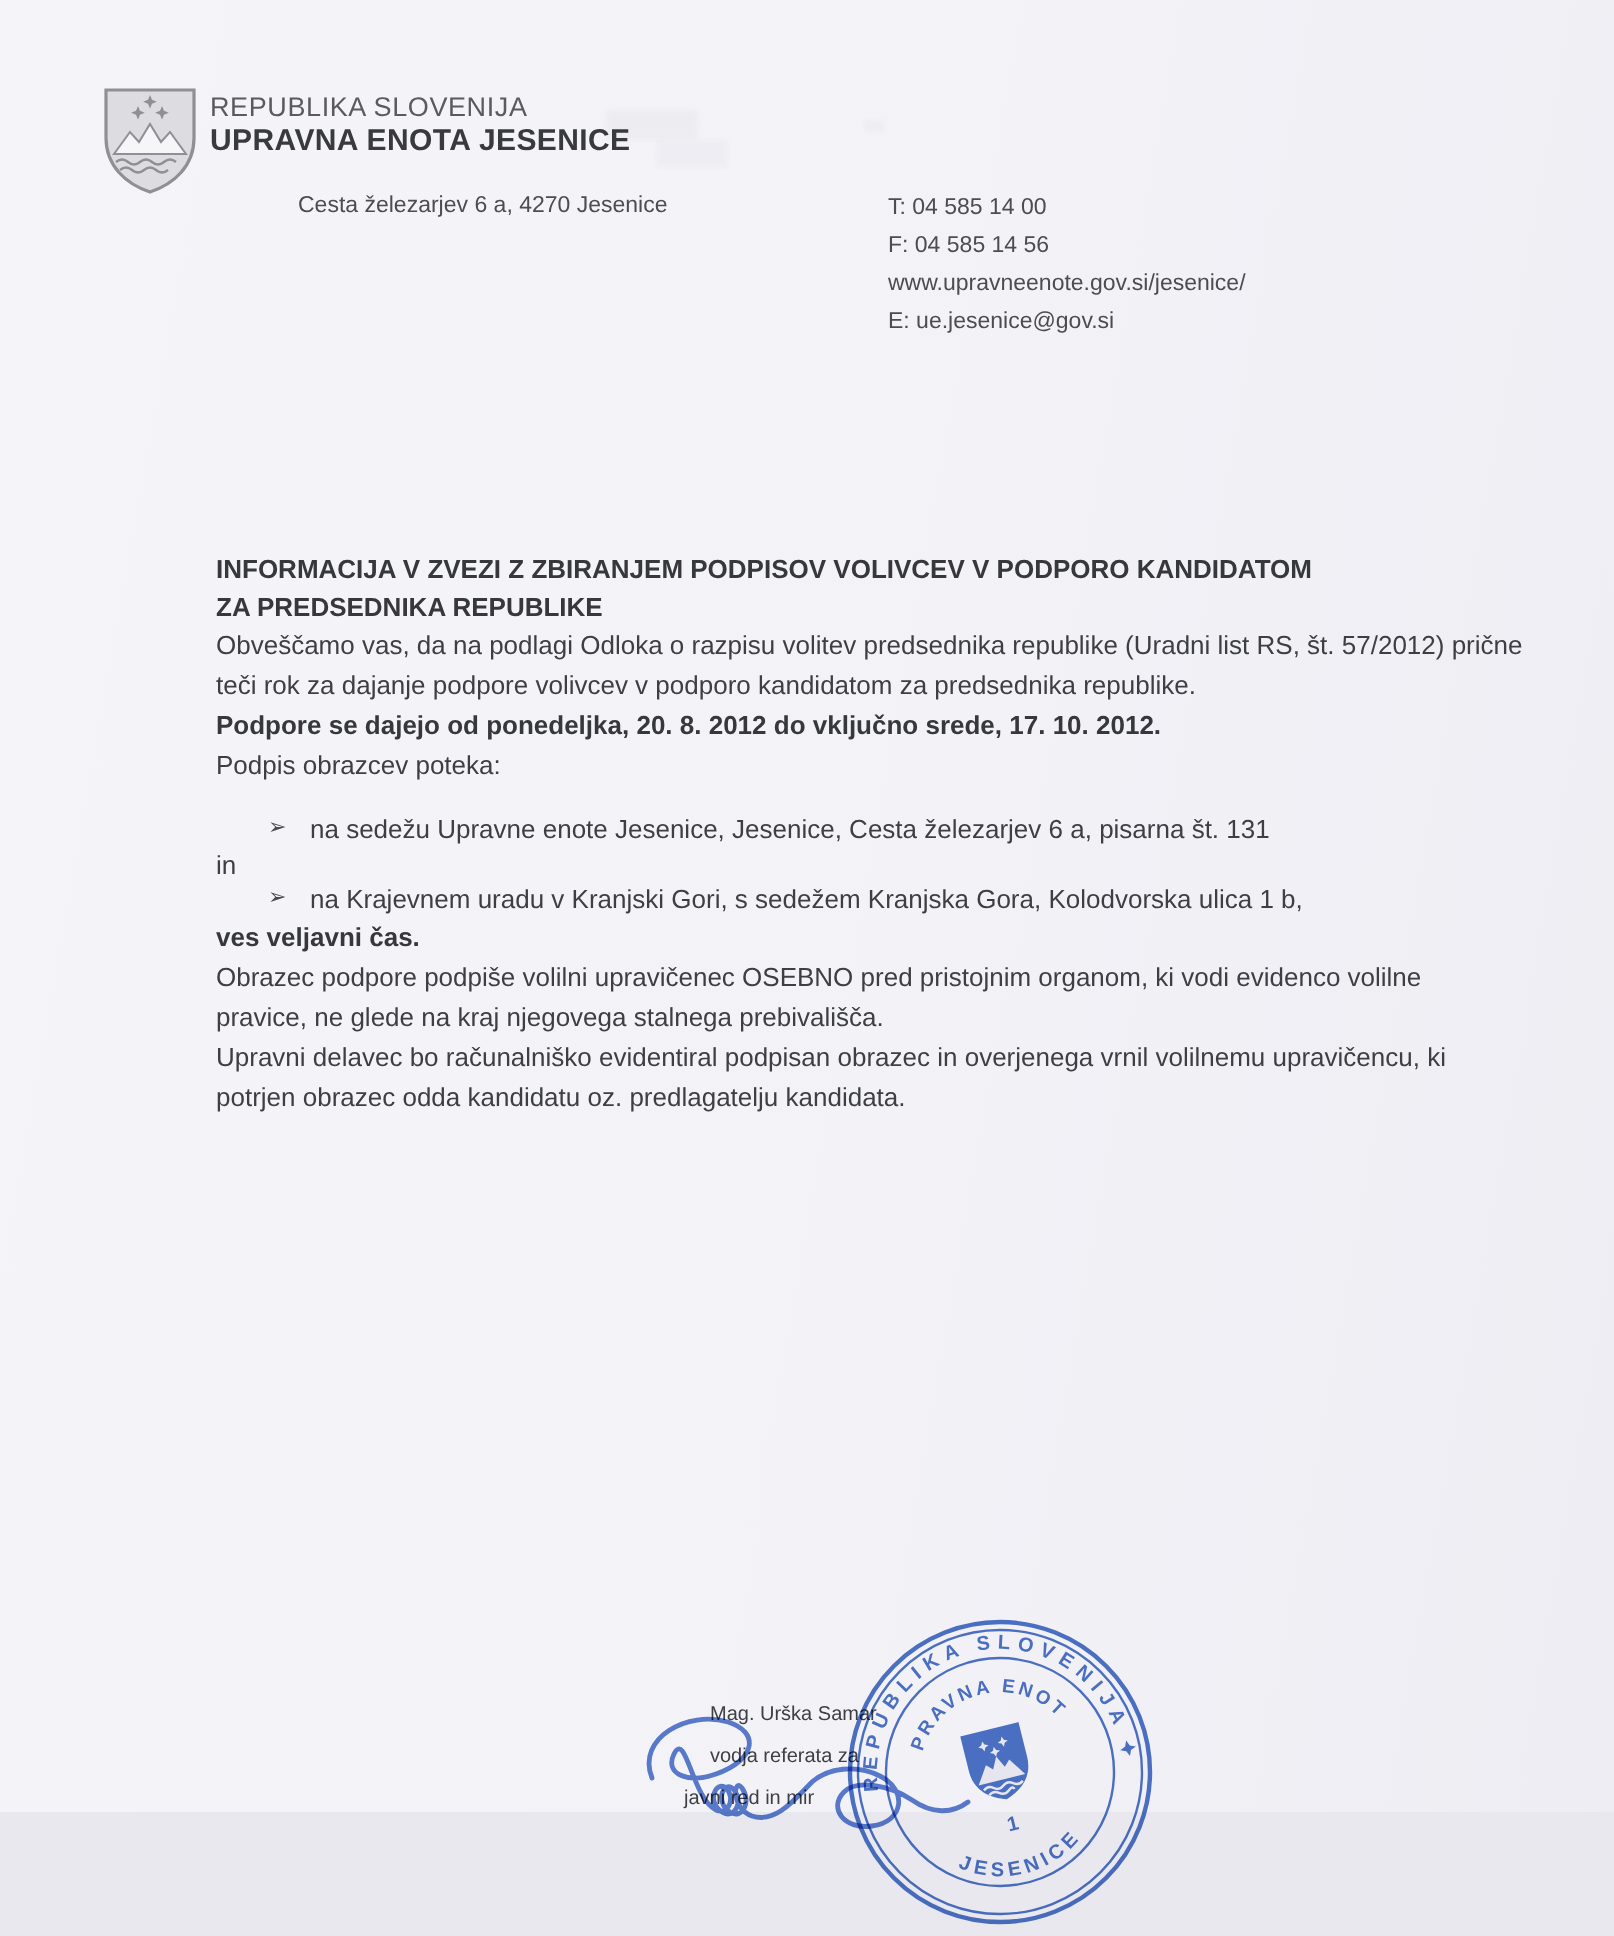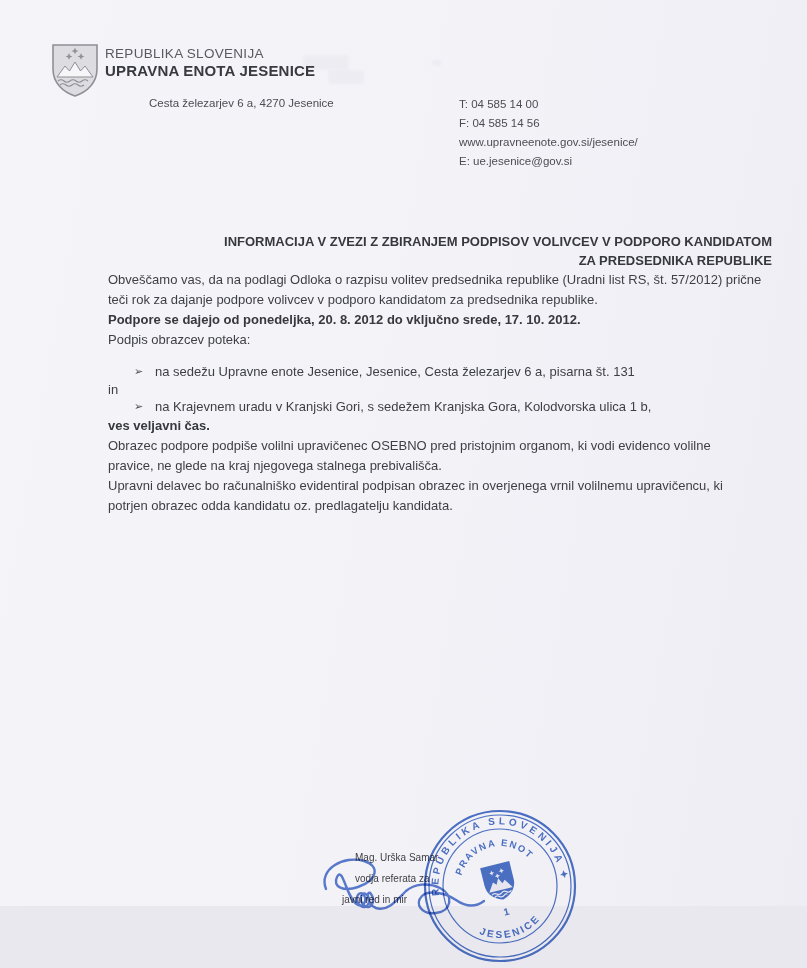--- a/index.html
+++ b/index.html
@@ -12,26 +12,26 @@
     position:relative;width:807px;height:906px;
     background:linear-gradient(100deg,#f5f4f8 0%,#f3f2f7 55%,#eeedf3 100%);
     color:#3e3f44;
   }
   
   .coat{position:absolute;left:48px;top:42px;width:54px;height:56px;}
   .org{position:absolute;left:105px;top:45px;line-height:17px;}
   .org .l1{font-size:13.5px;color:#5a5b61;letter-spacing:.3px;}
   .org .l2{font-size:15px;font-weight:bold;color:#393a3f;letter-spacing:.2px;}
   .addr{position:absolute;left:105px;top:97px;font-size:11.5px;color:#4c4d53;margin-left:44px;}
-  .contact{position:absolute;left:459px;top:95px;font-size:11.5px;color:#4c4d53;line-height:19px;}
+  .contact{position:absolute;left:444px;top:95px;font-size:11.5px;color:#4c4d53;line-height:19px;}
   
   .doc{position:absolute;left:108px;top:196px;width:664px;padding-top:7px;font-size:13px;line-height:20px;}
   .doc p{margin:0;}
   .meta{line-height:19.5px;}
-  .title{margin-top:29px;font-weight:bold;line-height:19px;color:#37383d;text-align:right;}
+  .title{margin-top:72px;font-weight:bold;line-height:19px;color:#37383d;}
   .p-intro{margin-top:36px;}
   .p-dates{margin-top:13px;font-weight:bold;color:#37383d;}
   .p-podpis{margin-top:21px;}
   .bullets{margin-top:13px;line-height:17.5px;}
   .brow{display:flex;}
   .brow .bglyph{width:21px;margin-left:26px;flex:0 0 auto;font-size:11px;color:#4a4b50;}
   .p-ves{margin-top:28px;font-weight:bold;color:#37383d;}
   .p-osebno{margin-top:13px;max-width:645px;}
   .p-uradni{margin-top:17px;}
   .p-upravni{margin-top:16px;max-width:650px;}

